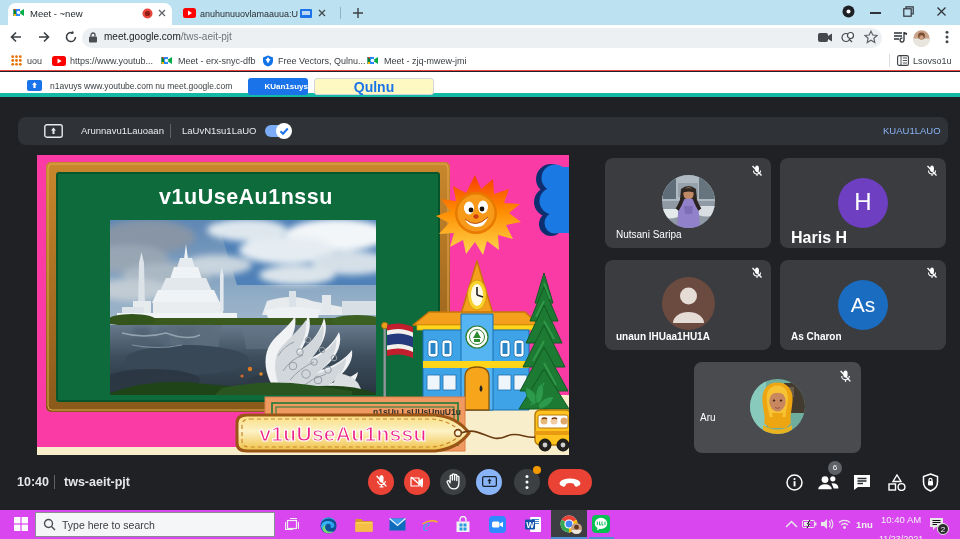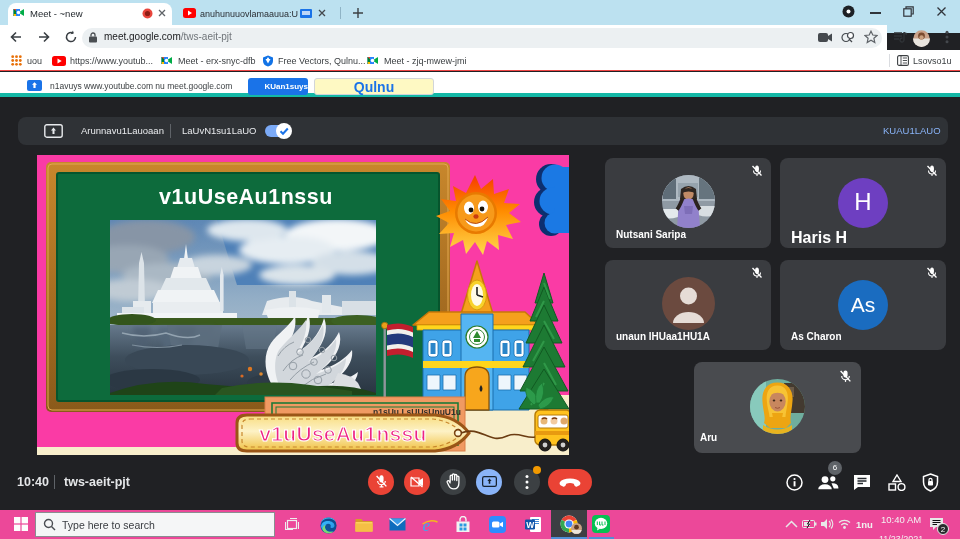--- a/index.html
+++ b/index.html
@@ -48,21 +48,21 @@
  <div class="abs" style="left:870px;top:12px;width:11px;height:1.6px;background:#30343a"></div>
  <svg class="abs" style="left:903px;top:6px" width="11" height="11" viewBox="0 0 11 11">
   <rect x="0.8" y="2.8" width="7.4" height="7.4" fill="none" stroke="#30343a" stroke-width="1.2"></rect>
   <path d="M3 2.8 V0.8 H10.2 V8 H8.4" fill="none" stroke="#30343a" stroke-width="1.2"></path>
  </svg>
  <svg class="abs" style="left:936px;top:6px" width="11" height="11" viewBox="0 0 11 11">
   <path d="M1.5 1.5 L9.5 9.5 M9.5 1.5 L1.5 9.5" stroke="#30343a" stroke-width="1.3"></path>
  </svg>
 </div>
 
-<div class="abs" style="left:0;top:25px;width:887px;height:25px;background:#fff">
+<div class="abs" style="left:0;top:25px;width:960px;height:25px;background:#fff">
  <svg class="abs" style="left:9px;top:5px" width="14" height="14" viewBox="0 0 14 14">
   <path d="M12 7 H3 M7 2.5 L2.5 7 L7 11.5" fill="none" stroke="#3a3f44" stroke-width="1.6"></path>
  </svg>
  <svg class="abs" style="left:37px;top:5px" width="14" height="14" viewBox="0 0 14 14">
   <path d="M2 7 H11 M7 2.5 L11.5 7 L7 11.5" fill="none" stroke="#3a3f44" stroke-width="1.6"></path>
  </svg>
  <svg class="abs" style="left:64px;top:5px" width="14" height="14" viewBox="0 0 14 14">
   <path d="M11.5 7 A4.5 4.5 0 1 1 9.2 3.1" fill="none" stroke="#3a3f44" stroke-width="1.5"></path>
   <path d="M9 0.5 L9.7 3.6 L6.6 4.2 z" fill="#3a3f44"></path>
  </svg>
@@ -199,21 +199,21 @@
   <path d="M-2 34 h18 v8 q-10 3 -18 0 z" fill="#e4e9ec"></path>
   <path d="M36 31 h18 v9 q-9 3 -18 0 z" fill="#d8dee2"></path>
   <path d="M19 14 q7.5 -6 15 0 l1 10 q-8.5 4 -17 0 z" fill="#2e2622"></path>
   <ellipse cx="26.5" cy="18.5" rx="5.2" ry="6.2" fill="#c08a66"></ellipse>
   <path d="M20 15 q6.5 -4 13 0 l0.5 3 q-7 -3 -14 0 z" fill="#2e2622"></path>
   <path d="M17 26 Q26.5 21 36 26 L38 53 L15 53 z" fill="#9181cb"></path>
   <path d="M20.5 23.5 q-3 8 -5.5 11 M32.5 23.5 q3 8 5.5 11" stroke="#2a221e" stroke-width="3.6" fill="none"></path>
   <path d="M22 31 h9 l-1 8 h-7 z" fill="#7e6eb8"></path>
  </g>
 </svg>
-<div class="txt" style="left:616px;top:229px;font-size:10px;font-weight:bold;color:#fff">Nutsani Saripa</div>
+<div class="txt" style="left:616px;top:229px;font-size:10px;font-weight:normal;color:#fff">Nutsani Saripa</div>
 
 <div class="abs" style="left:780px;top:158px;width:166px;height:90px;background:#3a3c40;border-radius:8px"></div>
 <div class="abs" style="left:838px;top:178px;width:50px;height:50px;border-radius:50%;background:#6e3fc1;color:#fff;font-size:24px;text-align:center;line-height:48px">H</div>
 <div class="txt" style="left:791px;top:229px;font-size:16px;font-weight:bold;color:#fff">Haris H</div>
 
 <div class="abs" style="left:605px;top:260px;width:166px;height:90px;background:#3a3c40;border-radius:8px"></div>
 <svg class="abs" style="left:662px;top:277px" width="53" height="53" viewBox="0 0 53 53">
  <circle cx="26.5" cy="26.5" r="26.5" fill="#6b4a3f"></circle>
  <circle cx="26.5" cy="19" r="8.5" fill="#e6dcd6"></circle>
  <path d="M11 46 a15.5 11 0 0 1 31 0 z" fill="#e6dcd6"></path>
@@ -240,21 +240,21 @@
   <path d="M27.5 6.5 C18.5 6.5 16 14 16.8 22 C17.3 29 19.5 34 19.5 38 H35.5 C35.5 34 37.3 28 37.8 21.5 C38.5 14 36 6.5 27.5 6.5 z" fill="#f7c335"></path>
   <ellipse cx="27.5" cy="22.5" rx="8.2" ry="10" fill="#c8875e"></ellipse>
   <path d="M19.3 20 C19.3 13 22 9.5 27.5 9.5 C33 9.5 35.7 13 35.7 20 L34.5 15.5 Q27.5 12 20.5 15.5 z" fill="#f7c335"></path>
   <ellipse cx="24" cy="21.5" rx="1.3" ry="0.9" fill="#40291a"></ellipse>
       <ellipse cx="31" cy="21.5" rx="1.3" ry="0.9" fill="#40291a"></ellipse>
   <path d="M25 28.5 q2.5 1.6 5 0" stroke="#9a543a" stroke-width="1" fill="none"></path>
   <path d="M13 46 Q27.5 55 42 46 L42 55 H13 z" fill="#e8b31f"></path>
   <path d="M22 34 h11 l-1.5 7 h-8 z" fill="#eda512"></path>
  </g>
 </svg>
-<div class="txt" style="left:700px;top:432px;font-size:10px;font-weight:bold;color:#fff">Aru</div>
+<div class="txt" style="left:700px;top:412px;font-size:10px;font-weight:normal;color:#fff">Aru</div>
 
 <svg class="abs" style="left:751px;top:165px" width="12" height="12" viewBox="0 0 12 12">
     <g stroke="#fff" fill="#fff">
       <rect x="4.6" y="1" width="2.8" height="5.5" rx="1.4"></rect>
       <path d="M2.5 5.5 a3.5 3.5 0 0 0 7 0" fill="none" stroke-width="1.1"></path>
       <path d="M6 9 V11" stroke-width="1.1"></path>
       <path d="M1.5 1 L10.5 10.5" stroke-width="1.3"></path>
     </g>
   </svg>
 <svg class="abs" style="left:926px;top:165px" width="12" height="12" viewBox="0 0 12 12">
@@ -617,21 +617,21 @@
 
 <g>
  <path d="M210 260 H398 Q420 262 432 278 Q420 294 398 296 H210 Q200 296 200 288 V268 Q200 260 210 260 z" fill="url(#tag)" stroke="#9a5516" stroke-width="3"></path>
  <path d="M213 264 H396 Q414 266 425 278 Q414 290 396 292 H213 Q205 292 205 286 V270 Q205 264 213 264 z" fill="none" stroke="#c8872c" stroke-width="1.2" stroke-dasharray="4 3"></path>
  <circle cx="421" cy="278" r="3.4" fill="#fdf6d8" stroke="#7a4210" stroke-width="1.6"></circle>
  <path d="M424 278 C444 270 452 290 470 281 C480 276 490 284 498 282" fill="none" stroke="#6b3c12" stroke-width="1.6"></path>
  <text x="306" y="286" font-family="Liberation Sans" font-size="21" font-weight="bold" fill="#ee2384" stroke="#fff" stroke-width="1.1" text-anchor="middle" letter-spacing="0.3">v1uUseAu1nssu</text>
 </g>
 </svg>
 
-<div class="abs" style="left:0;top:510px;width:960px;height:29px;background:#ec4899">
+<div class="abs" style="left:0;top:510px;width:960px;height:29px;background:#d946ef">
  <svg class="abs" style="left:14px;top:7px" width="14" height="14" viewBox="0 0 14 14">
   <g fill="#fdfdfd">
         <rect x="0" y="0" width="6.4" height="6.4"></rect>
         <rect x="7.6" y="0" width="6.4" height="6.4"></rect>
         <rect x="0" y="7.6" width="6.4" height="6.4"></rect>
         <rect x="7.6" y="7.6" width="6.4" height="6.4"></rect>
       </g>
  </svg>
  <div class="abs" style="left:35px;top:2px;width:240px;height:25px;background:#f5f6f7;border:1px solid #8a8d91"></div>
  <svg class="abs" style="left:43px;top:8px" width="13" height="13" viewBox="0 0 13 13">

